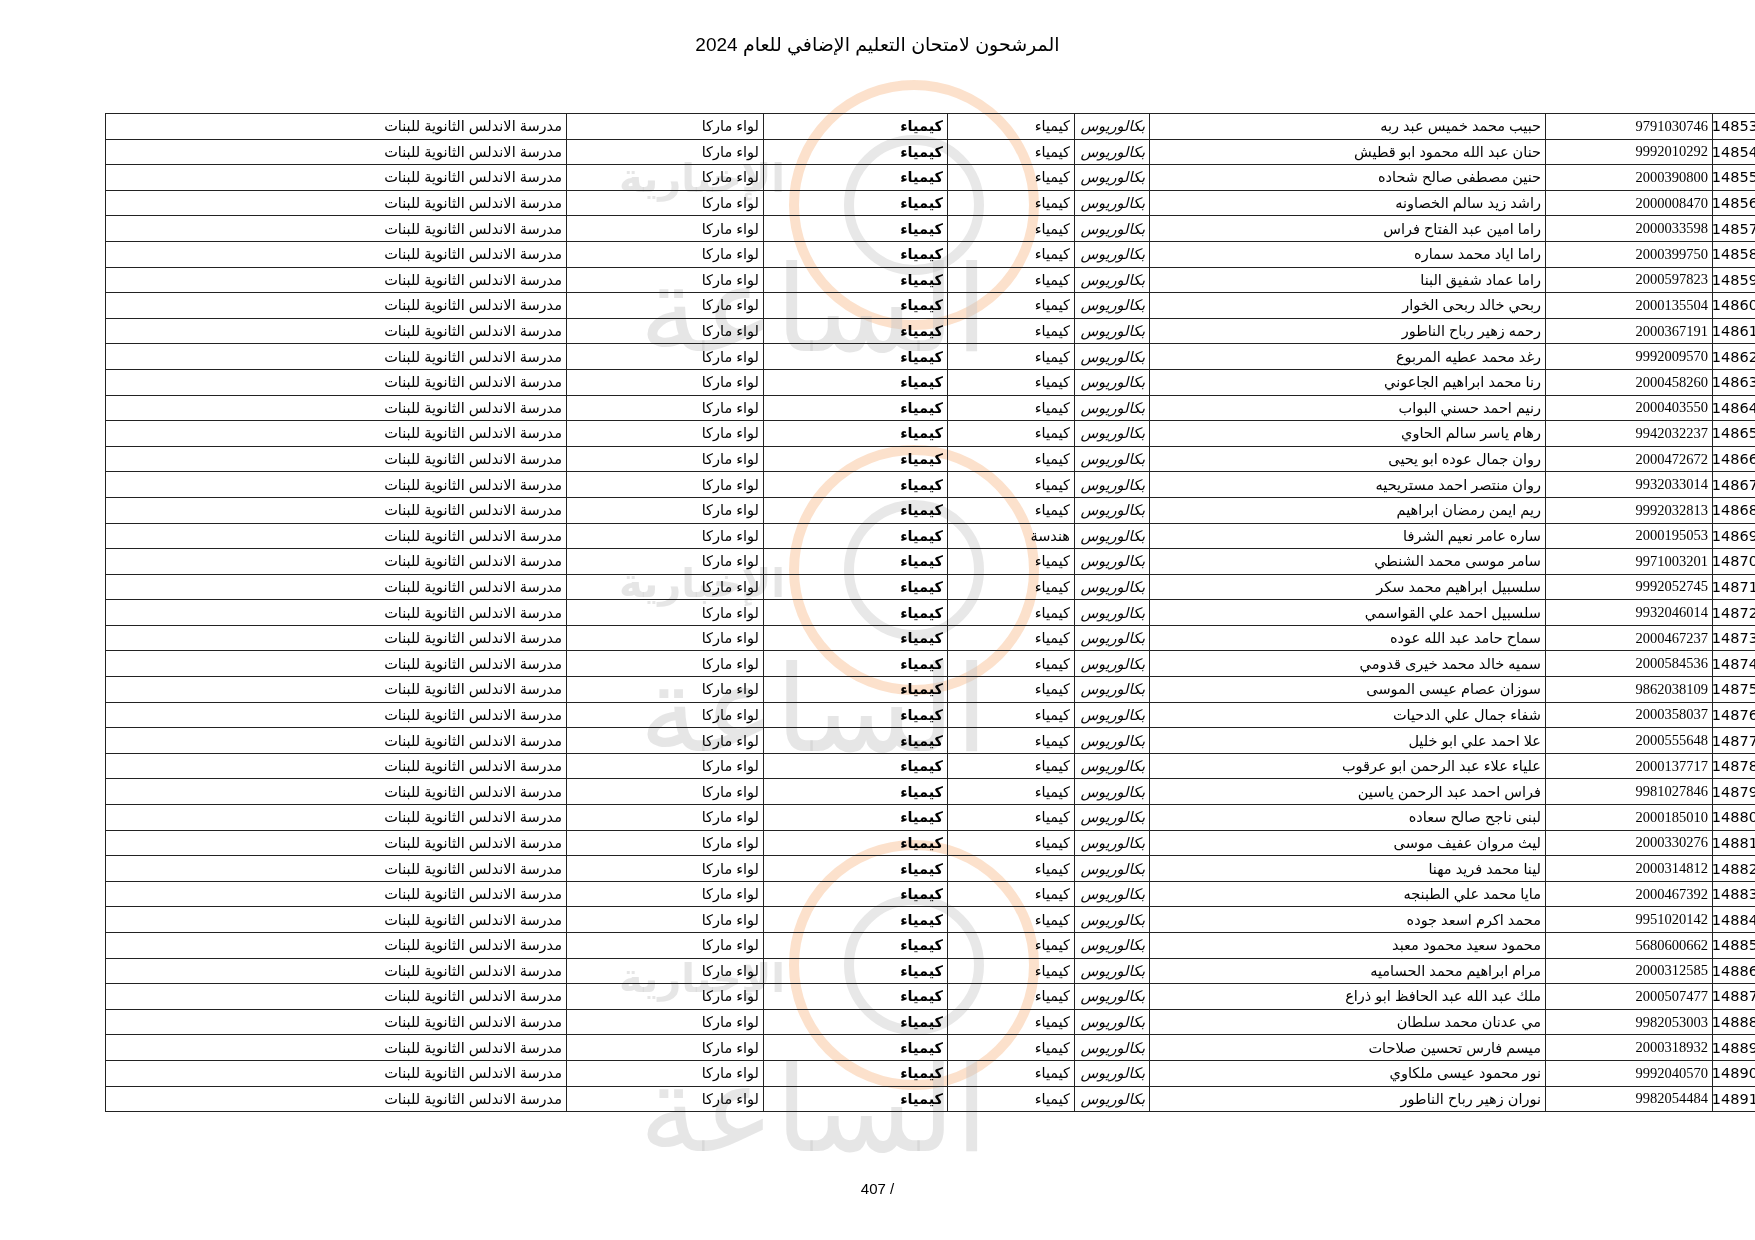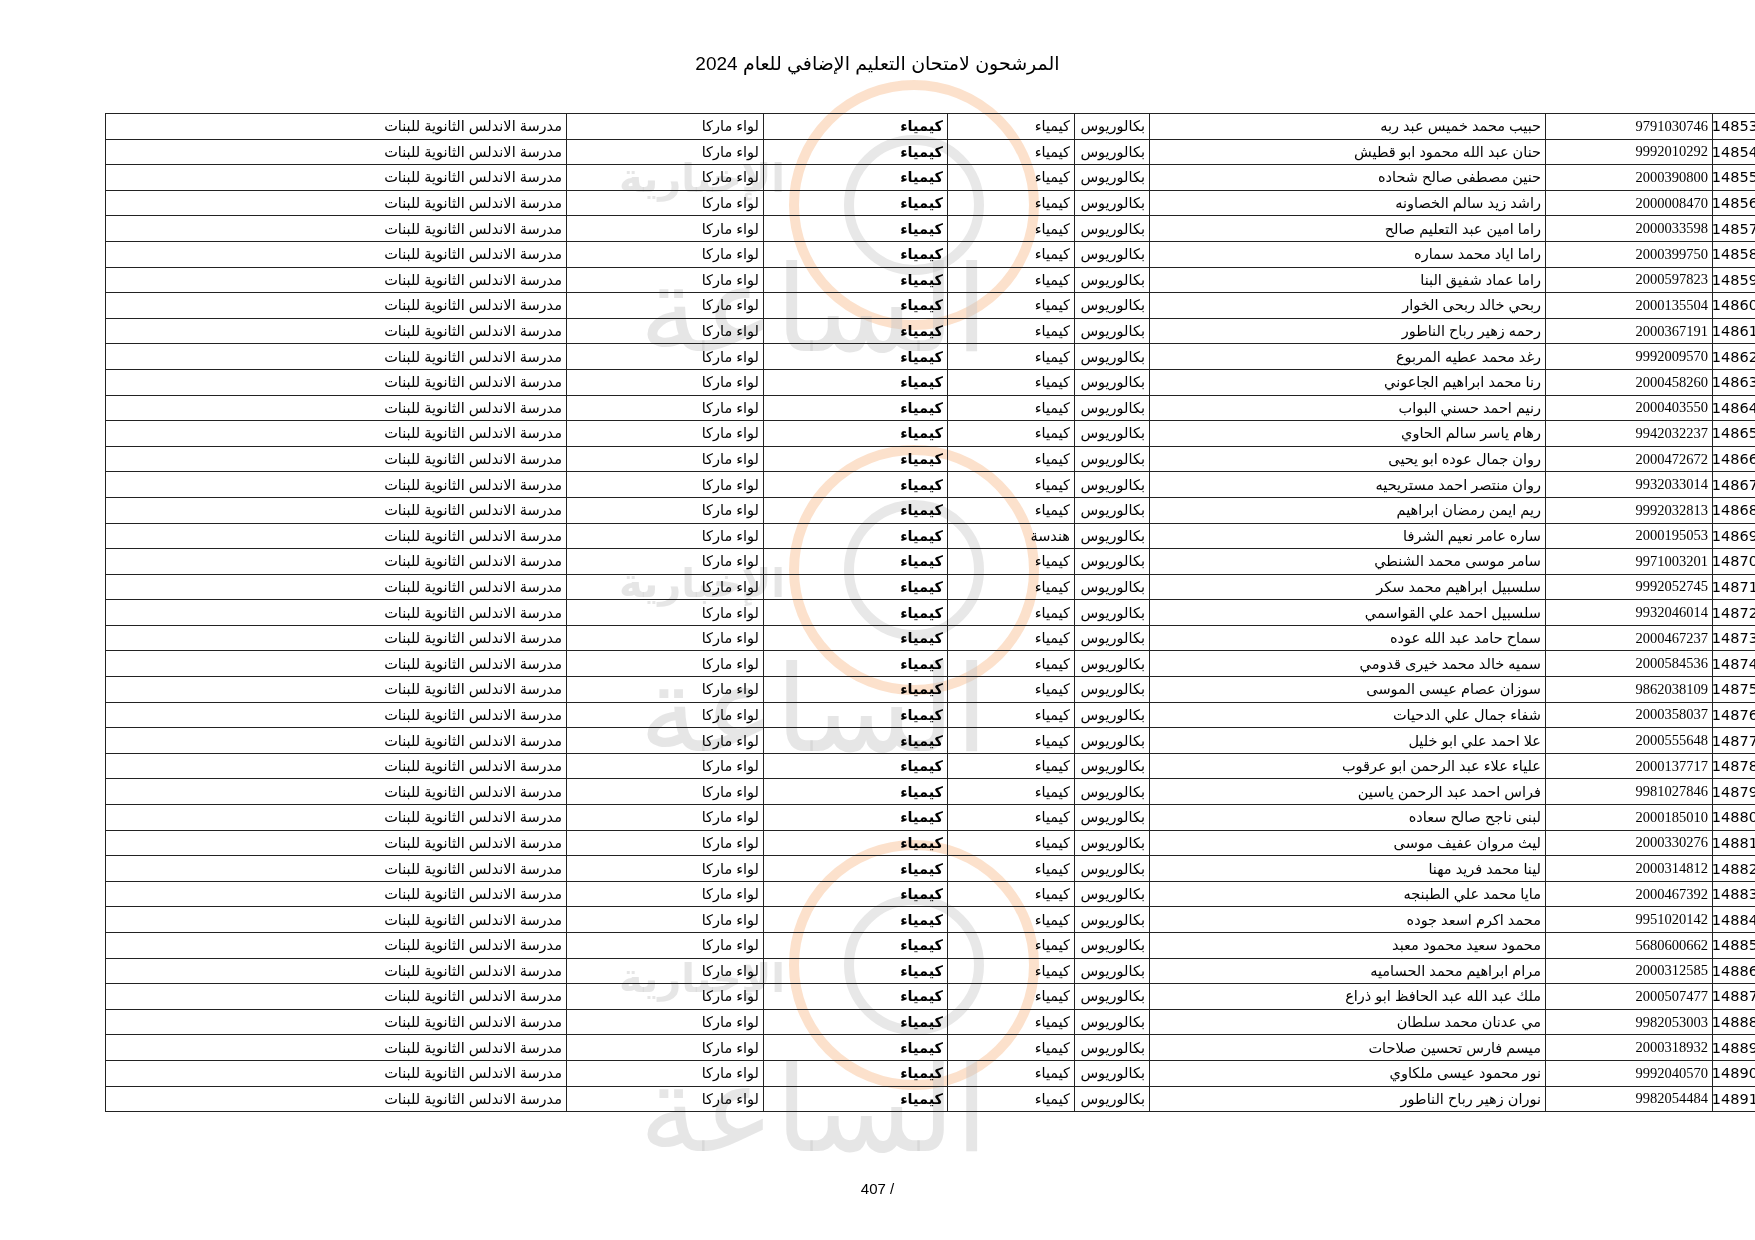--- a/index.html
+++ b/index.html
@@ -1,36 +1,36 @@
 <!DOCTYPE html>
 <html><head>
 <meta charset="utf-8">
 <style>
   html, body { margin: 0; padding: 0; background: #ffffff; }
   body { width: 1755px; height: 1240px; position: relative; overflow: hidden;
          font-family: "Liberation Sans", "DejaVu Sans", sans-serif; color: #000; }
-  .title { position: absolute; top: 52px; left: 0; width: 1755px; text-align: center;
+  .title { position: absolute; top: 33px; left: 0; width: 1755px; text-align: center;
            font-size: 19px; direction: rtl; }
   .watermark { position: absolute; pointer-events: none; margin-left: 39px; }
   .wm-clock { border-radius: 50%; border: 10px solid rgba(245,170,110,0.35);
               width: 230px; height: 230px; }
   .wm-clock::after { content: ""; position: absolute; left: 50%; top: 50%;
               width: 120px; height: 120px; margin: -70px 0 0 -70px; border-radius: 50%;
               border: 10px solid rgba(190,190,190,0.35); }
   .wm-text { color: rgba(200,200,200,0.45); font-weight: normal; font-size: 120px; direction: rtl; text-align: right; }
   .wm-small { color: rgba(200,200,200,0.45); font-weight: bold; font-size: 40px; direction: rtl; }
   table.roster { position: absolute; top: 113px; left: 105px; width: 1551px;
                  border-collapse: collapse; direction: rtl; table-layout: fixed; }
   table.roster td { border: 1.3px solid #222; height: 24.6px; padding: 0 4px;
                     font-size: 14.5px; white-space: nowrap; overflow: hidden;
                     vertical-align: middle; text-align: right; }
   td.c-seat { width: 41px; font-family: "DejaVu Sans", sans-serif; font-size: 13.5px; }
   td.c-id { width: 158px; font-family: Liberation Serif, serif; font-size: 13.5px; }
   td.c-name { width: 387px; }
-  td.c-degree { width: 66px; }
+  td.c-degree { width: 66px; font-style: italic; }
   td.c-major { width: 118px; }
   td.c-subject { width: 175px; font-weight: bold; }
   td.c-district { width: 188px; }
   td.c-school { width: 452px; }
   .page-num { position: absolute; top: 1180px; left: 0; width: 1755px; text-align: center;
               font-size: 15px; }
 </style>
 </head>
 <body>
 
@@ -84,21 +84,21 @@
     <td class="c-name">راشد زيد سالم الخصاونه</td>
     <td class="c-degree">بكالوريوس</td>
     <td class="c-major">كيمياء</td>
     <td class="c-subject">كيمياء</td>
     <td class="c-district">لواء ماركا</td>
     <td class="c-school">مدرسة الاندلس الثانوية للبنات</td>
   </tr>
       <tr>
     <td class="c-seat">14857</td>
     <td class="c-id">2000033598</td>
-    <td class="c-name">راما امين عبد التعليم صالح</td>
+    <td class="c-name">راما امين عبد الفتاح فراس</td>
     <td class="c-degree">بكالوريوس</td>
     <td class="c-major">كيمياء</td>
     <td class="c-subject">كيمياء</td>
     <td class="c-district">لواء ماركا</td>
     <td class="c-school">مدرسة الاندلس الثانوية للبنات</td>
   </tr>
       <tr>
     <td class="c-seat">14858</td>
     <td class="c-id">2000399750</td>
     <td class="c-name">راما اياد محمد سماره</td>

